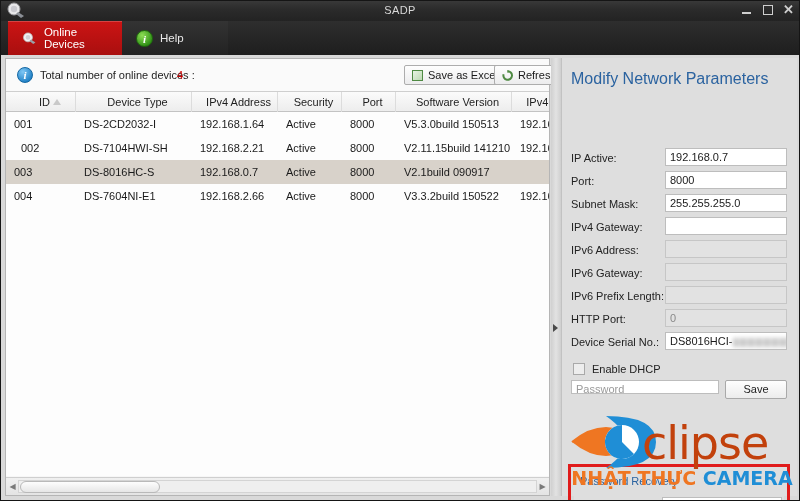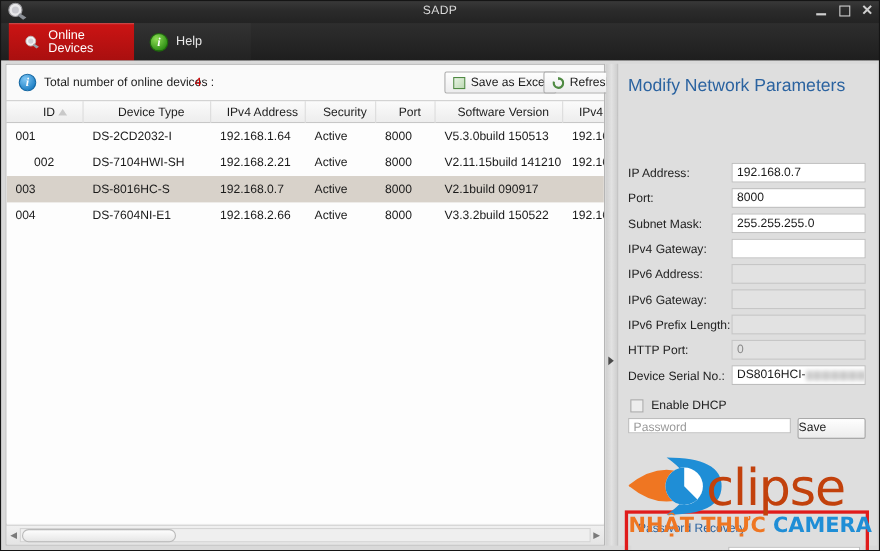--- a/index.html
+++ b/index.html
@@ -364,20 +364,21 @@
   }
   .save-btn {
     position: absolute;
     left: 163px; top: 0;
     width: 62px; height: 19px;
     background: linear-gradient(to bottom,#fefefe,#ececec);
     border: 1px solid #a9a9a9;
     border-radius: 2px;
     box-sizing: border-box;
     font-size: 11px;
+    text-align: center;
     line-height: 17px;
     cursor: pointer;
   }
 
   
   .recovery-highlight {
     position: absolute;
     left: 6px; top: 406px;
     width: 222px; height: 72px;
     border: 3px solid #e01b1b;
@@ -527,21 +528,21 @@
           <div class="row">
             <div class="cell" style="left: 0px; width: 70px;">001</div>
             <div class="cell" style="left: 70px; width: 116px;">DS-2CD2032-I</div>
             <div class="cell" style="left: 186px; width: 86px;">192.168.1.64</div>
             <div class="cell" style="left: 272px; width: 64px;">Active</div>
             <div class="cell" style="left: 336px; width: 54px;">8000</div>
             <div class="cell" style="left: 390px; width: 116px;">V5.3.0build 150513</div>
             <div class="cell" style="left: 506px; width: 90px;">192.168.1.1</div>
           </div>
           <div class="row">
-            <div class="cell" style="left: 17px; width: 70px;">002</div>
+            <div class="cell" style="left: 7px; width: 70px;">002</div>
             <div class="cell" style="left: 70px; width: 116px;">DS-7104HWI-SH</div>
             <div class="cell" style="left: 186px; width: 86px;">192.168.2.21</div>
             <div class="cell" style="left: 272px; width: 64px;">Active</div>
             <div class="cell" style="left: 336px; width: 54px;">8000</div>
             <div class="cell" style="left: 390px; width: 116px;">V2.11.15build 141210</div>
             <div class="cell" style="left: 506px; width: 90px;">192.168.0.1</div>
           </div>
           <div class="row sel">
             <div class="cell" style="left: 0px; width: 70px;">003</div>
             <div class="cell" style="left: 70px; width: 116px;">DS-8016HC-S</div>
@@ -572,21 +573,21 @@
 
     <div class="splitter">
       <div class="grip"></div>
     </div>
 
     <div class="right-panel">
       <div class="panel-title">Modify Network Parameters</div>
 
       <div id="form-rows">
           <div class="form-row" style="top: 90px;">
-            <div class="f-label">IP Address:</div>
+            <div class="f-label">IP Active:</div>
             <div class="f-input">192.168.0.7</div>
           </div>
           <div class="form-row" style="top: 113px;">
             <div class="f-label">Port:</div>
             <div class="f-input">8000</div>
           </div>
           <div class="form-row" style="top: 136px;">
             <div class="f-label">Subnet Mask:</div>
             <div class="f-input">255.255.255.0</div>
           </div>

